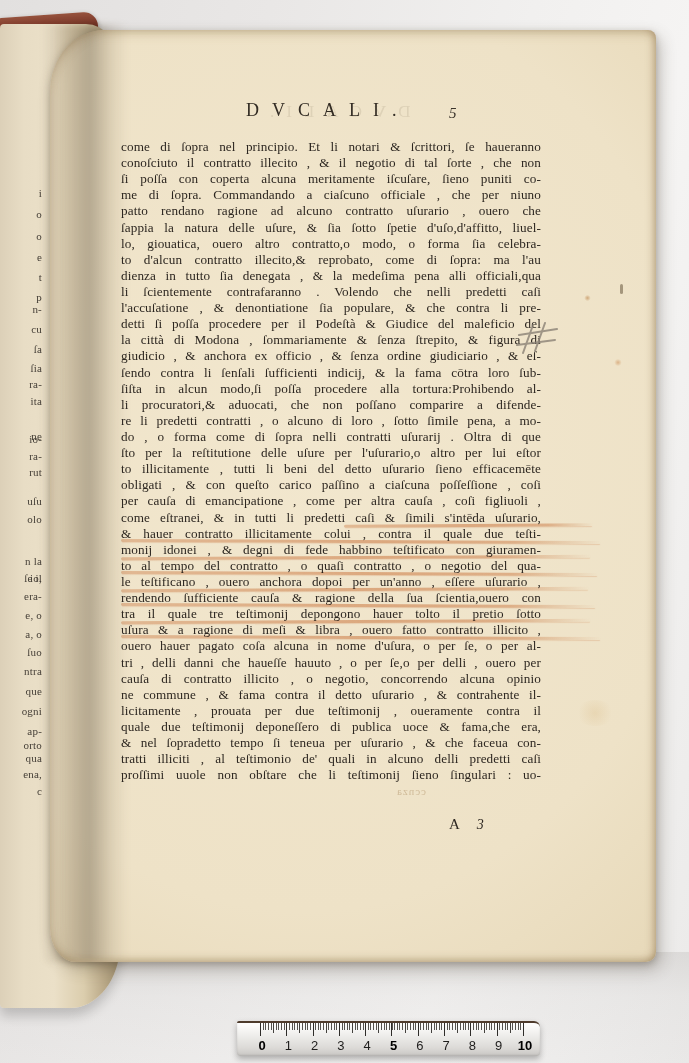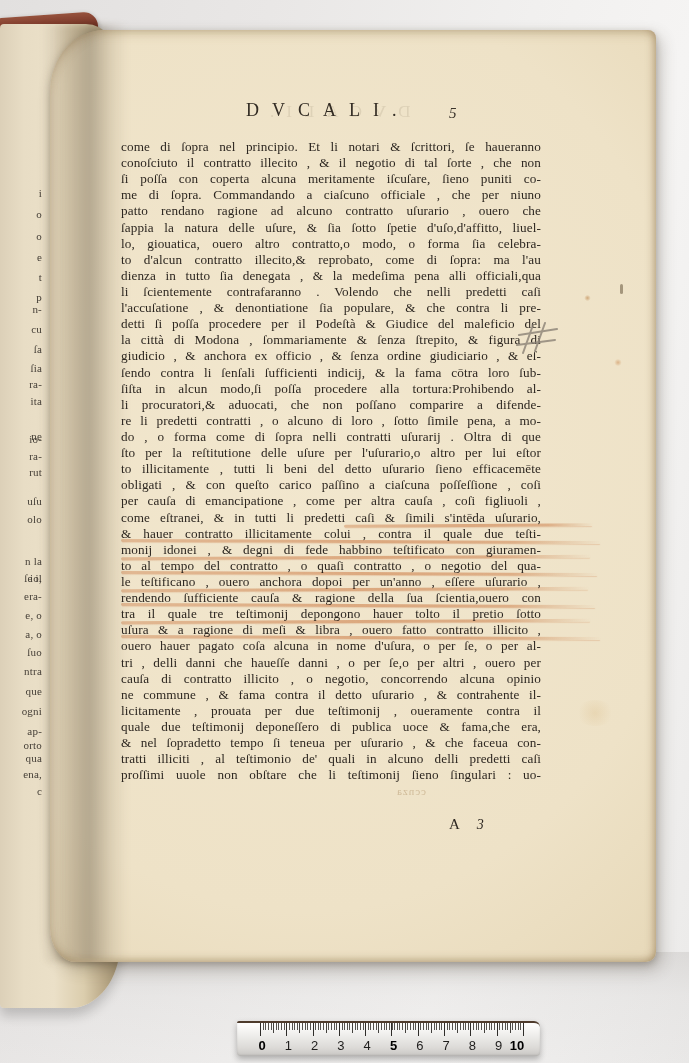--- a/index.html
+++ b/index.html
@@ -152,21 +152,21 @@
       <div class="tline">per cauſa di emancipatione , come per altra cauſa , coſi figliuoli ,</div>
       <div class="tline">come eſtranei, &amp; in tutti li predetti caſi &amp; ſimili s'intēda uſurario,</div>
       <div class="tline">&amp; hauer contratto illicitamente colui , contra il quale due teſti-</div>
       <div class="tline">monij idonei , &amp; degni di fede habbino teſtificato con giuramen-</div>
       <div class="tline">to al tempo del contratto , o quaſi contratto , o negotio del qua-</div>
       <div class="tline">le teſtificano , ouero anchora dopoi per un'anno , eſſere uſurario ,</div>
       <div class="tline">rendendo ſufficiente cauſa &amp; ragione della ſua ſcientia,ouero con</div>
       <div class="tline">tra il quale tre teſtimonij depongono hauer tolto il pretio ſotto</div>
       <div class="tline">uſura &amp; a ragione di meſi &amp; libra , ouero fatto contratto illicito ,</div>
       <div class="tline">ouero hauer pagato coſa alcuna in nome d'uſura, o per ſe, o per al-</div>
-      <div class="tline">tri , delli danni che haueſſe danni , o per ſe,o per altri , ouero per</div>
+      <div class="tline">tri , delli danni che haueſſe hauuto , o per ſe,o per delli , ouero per</div>
       <div class="tline">cauſa di contratto illicito , o negotio, concorrendo alcuna opinio</div>
       <div class="tline">ne commune , &amp; fama contra il detto uſurario , &amp; contrahente il-</div>
       <div class="tline">licitamente , prouata per due teſtimonij , oueramente contra il</div>
       <div class="tline">quale due teſtimonij deponeſſero di publica uoce &amp; fama,che era,</div>
       <div class="tline">&amp; nel ſopradetto tempo ſi teneua per uſurario , &amp; che faceua con-</div>
       <div class="tline">tratti illiciti , al teſtimonio de' quali in alcuno delli predetti caſi</div>
       <div class="tline">proſſimi uuole non obſtare che li teſtimonij ſieno ſingulari : uo-</div>
     </div>
 
   <div id="uline-box">
@@ -203,16 +203,16 @@
         <span class="ruler-num bold" style="left: 25px;">0</span>
         <span class="ruler-num" style="left: 51.3px;">1</span>
         <span class="ruler-num" style="left: 77.6px;">2</span>
         <span class="ruler-num" style="left: 103.9px;">3</span>
         <span class="ruler-num" style="left: 130.2px;">4</span>
         <span class="ruler-num bold" style="left: 156.5px;">5</span>
         <span class="ruler-num" style="left: 182.8px;">6</span>
         <span class="ruler-num" style="left: 209.1px;">7</span>
         <span class="ruler-num" style="left: 235.4px;">8</span>
         <span class="ruler-num" style="left: 261.7px;">9</span>
-        <span class="ruler-num bold" style="left: 280px; text-align: center;">10</span>
+        <span class="ruler-num bold" style="left: 288px; text-align: center;">10</span>
       </div>
   </div>
 </div>
 
 </body></html>

